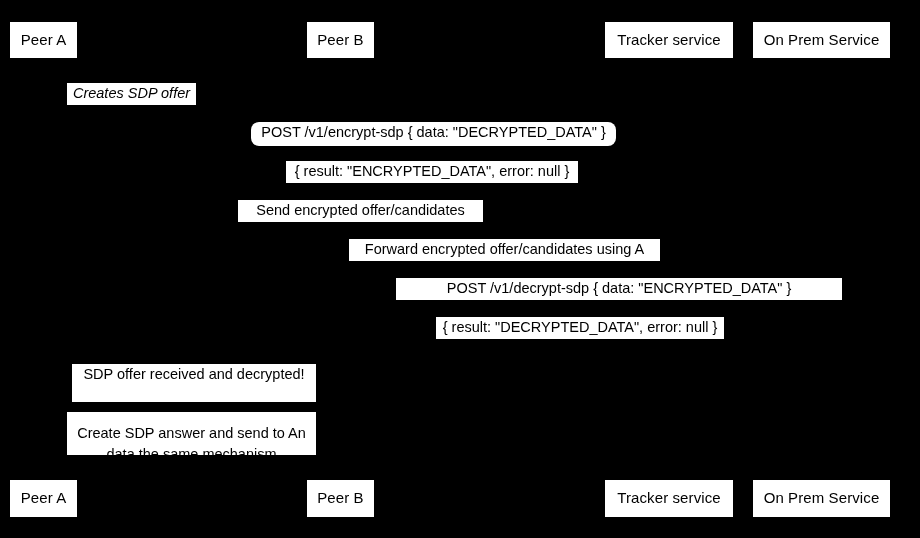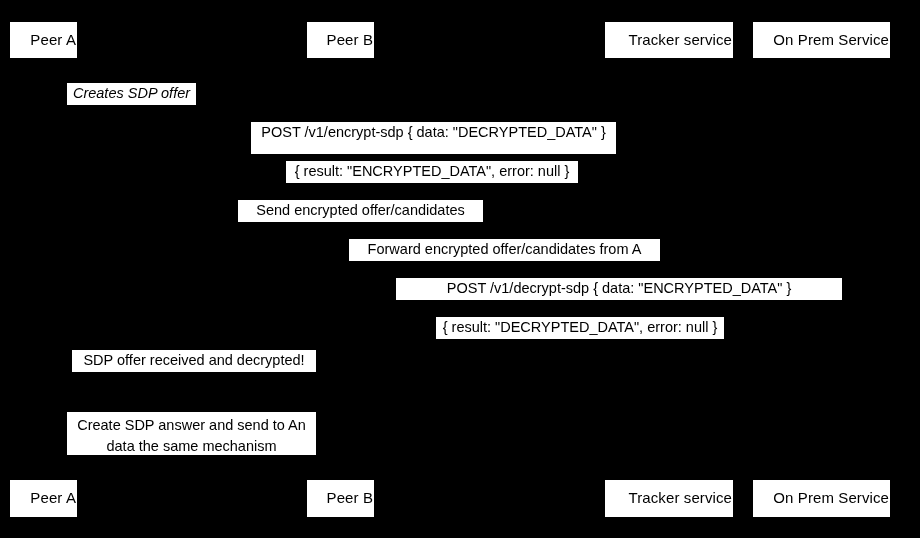--- a/index.html
+++ b/index.html
@@ -18,21 +18,21 @@
   }
   
   .actor-box {
     position: absolute;
     background: #ffffff;
     color: #000000;
     border: 1px solid #ffffff;
     box-sizing: border-box;
     display: flex;
     align-items: center;
-    justify-content: flex-end;
+    justify-content: center;
     font-size: 15px;
     line-height: 1.1;
     white-space: nowrap;
     letter-spacing: 0.1px;
   }
   
   .lifeline {
     position: absolute;
     width: 1px;
     background: #000000;
@@ -47,21 +47,21 @@
     box-sizing: border-box;
     font-size: 14.5px;
     line-height: 21px;
     text-align: center;
     white-space: nowrap;
     overflow: hidden;
     padding: 0 1px;
   }
   .msg-label.two-line {
     white-space: normal;
-    padding: 3px 2px;
+    padding: 11px 2px;
   }
   
   .msg-arrow {
     position: absolute;
     height: 1px;
     background: #000000;
   }
   .msg-arrow::after {
     content: "";
     position: absolute;
@@ -112,33 +112,33 @@
   <div class="msg-arrow to-right" style="left:43px;  top:105px; width:778px;"></div>
   <div class="msg-arrow to-left" style="left:43px;  top:144px; width:778px;"></div>
   <div class="msg-arrow to-right" style="left:43px;  top:183px; width:625px;"></div>
   <div class="msg-arrow to-left" style="left:340px; top:222px; width:328px;"></div>
   <div class="msg-arrow to-right" style="left:340px; top:261px; width:481px;"></div>
   <div class="msg-arrow to-left" style="left:340px; top:300px; width:481px;"></div>
   <div class="self-loop" style="left:43px;  top:83px;  width:22px; height:22px;"></div>
 
   <div class="msg-label" style="left:67px;  top:83px;  width:129px; height:22px;font-style:italic;">Creates SDP offer</div>
 
-  <div class="msg-label" style="left:251px; top:122px; width:365px; height:32px;">POST /v1/encrypt-sdp { data: "DECRYPTED_DATA" }</div>
+  <div class="msg-label" style="left:251px; top:122px; width:365px; height:24px;border-radius:8px;">POST /v1/encrypt-sdp { data: "DECRYPTED_DATA" }</div>
 
   <div class="msg-label" style="left:286px; top:161px; width:292px; height:22px;">{ result: "ENCRYPTED_DATA", error: null }</div>
 
   <div class="msg-label" style="left:238px; top:200px; width:245px; height:22px;">Send encrypted offer/candidates</div>
 
-  <div class="msg-label" style="left:349px; top:239px; width:311px; height:22px;">Forward encrypted offer/candidates from A</div>
+  <div class="msg-label" style="left:349px; top:239px; width:311px; height:22px;">Forward encrypted offer/candidates using A</div>
 
   <div class="msg-label" style="left:396px; top:278px; width:446px; height:22px;">POST /v1/decrypt-sdp { data: "ENCRYPTED_DATA" }</div>
 
   <div class="msg-label" style="left:436px; top:317px; width:288px; height:22px;">{ result: "DECRYPTED_DATA", error: null }</div>
 
-  <div class="msg-label" style="left:72px;  top:350px; width:244px; height:22px;">SDP offer received and decrypted!</div>
+  <div class="msg-label" style="left:72px;  top:364px; width:244px; height:38px;">SDP offer received and decrypted!</div>
 
   <div class="msg-label two-line" style="left:67px; top:412px; width:249px; height:43px;">
     <div>Create SDP answer and send to An</div>
     <div>data the same mechanism</div>
   </div>
 
   <div class="actor-box" style="left:10px;  top:480px; width:67px;  height:37px;">
     <span>Peer A</span>
   </div>
   <div class="actor-box" style="left:307px; top:480px; width:67px;  height:37px;">

